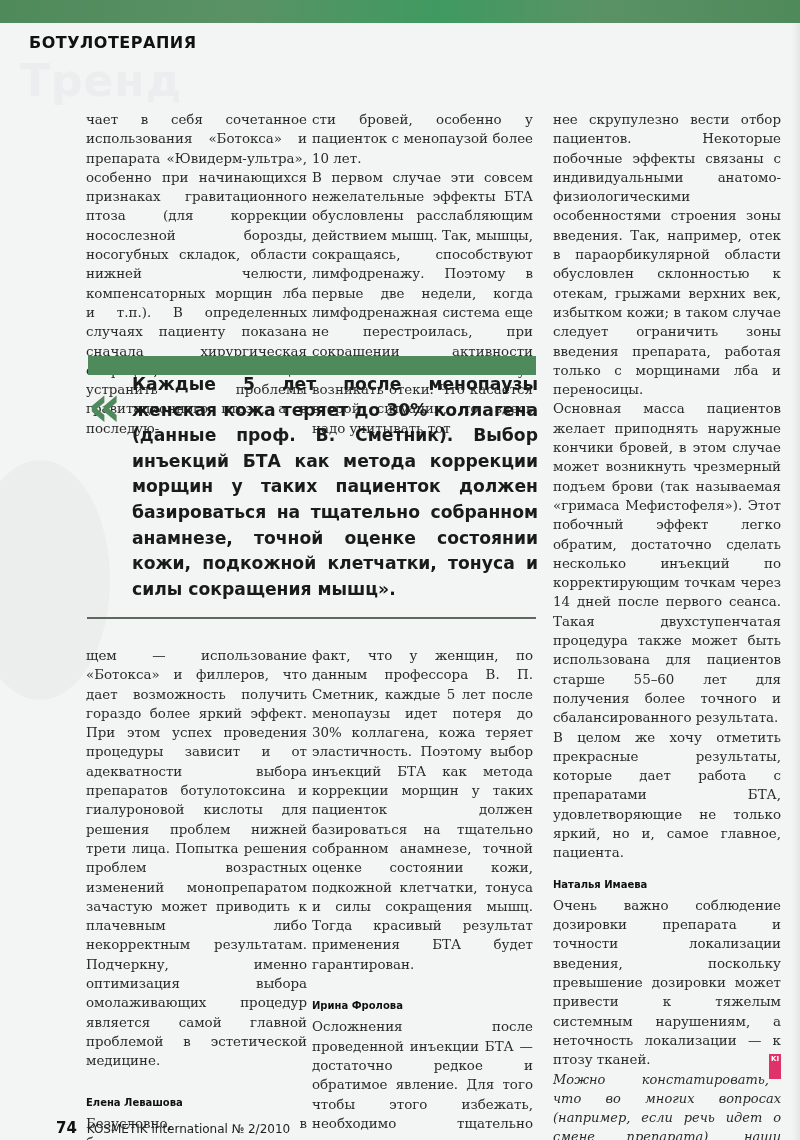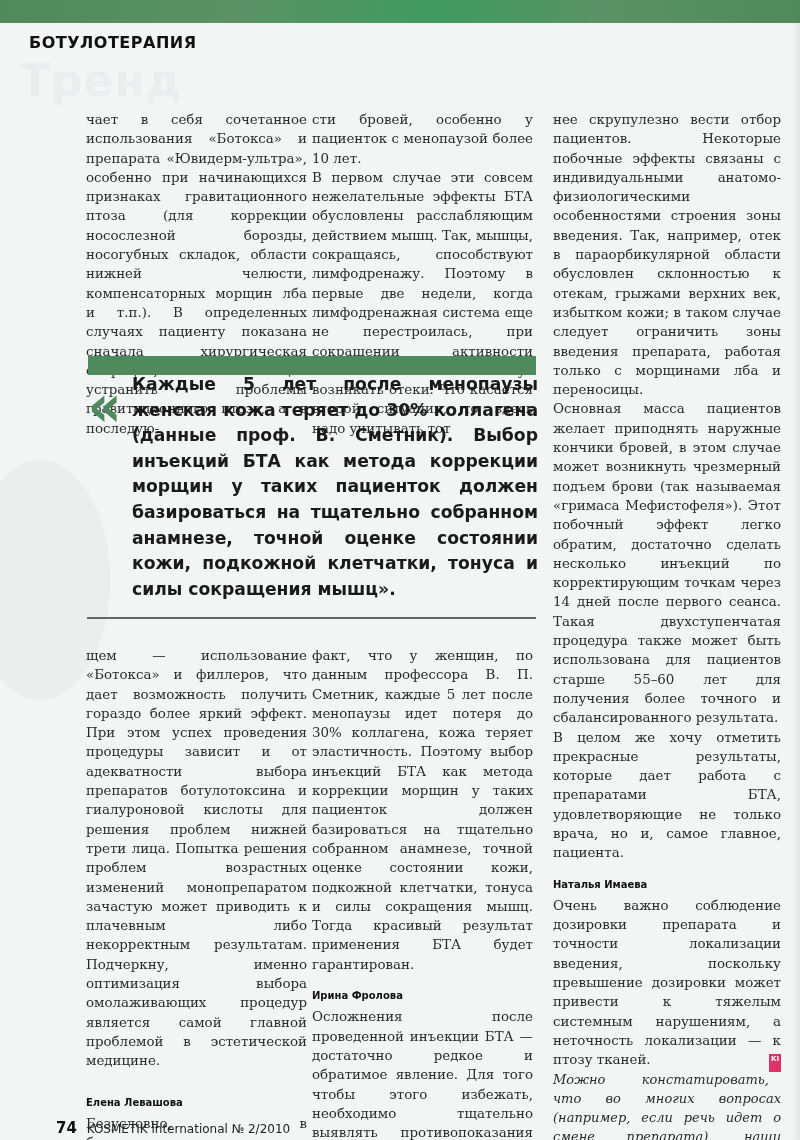--- a/index.html
+++ b/index.html
@@ -59,21 +59,21 @@
     font-size:10px; color:#111; margin-top:12px; margin-bottom:2px;
     text-align:left;
   }
   .editorial {
     font-style:italic; font-size:13px; line-height:19.3px;
   }
   .editorial-head { font-style:italic; margin-top:26px; text-align:left; }
   .end-mark {
     display:inline-block; background:#e0326a; color:#fff;
     font-family:"DejaVu Sans", sans-serif; font-weight:bold;
-    font-size:7px; line-height:11px; width:12px; height:18px;
+    font-size:7px; line-height:11px; width:12px; height:25px;
     text-align:center; float:right; margin-top:4px;
   }
   .footer {
     position:absolute; left:28px; top:1119px;
     font-family:"DejaVu Sans", sans-serif; font-size:12px; color:#222;margin-left:28px;
   }
   .footer .page-num { font-weight:bold; font-size:15px; margin-right:6px; color:#111; }
   .edge-shadow {
     position:absolute; right:0; top:23px; width:8px; height:1117px;
     background:linear-gradient(90deg,rgba(0,0,0,0) 0%,rgba(0,0,0,0.06) 100%);
@@ -96,40 +96,40 @@
 <div class="col c1 top-row">
   <p>чает в себя сочетанное использования «Ботокса» и препарата «Ювидерм-ультра», особенно при начинающихся признаках гравитационного птоза (для коррекции носослезной борозды, носогубных складок, области нижней челюсти, компенсаторных морщин лба и т.п.). В определенных случаях пациенту показана сначала хирургическая операция, позволяющая устранить проблемы гравитационного птоза, а в последую-</p>
 </div>
 <div class="col c2 top-row">
   <p>сти бровей, особенно у пациенток с менопаузой более 10 лет.</p>
   <p>В первом случае эти совсем нежелательные эффекты БТА обусловлены расслабляющим действием мышц. Так, мышцы, сокращаясь, способствуют лимфодренажу. Поэтому в первые две недели, когда лимфодренажная система еще не перестроилась, при сокращении активности мышечной ткани могут возникать отеки. Что касается второй ситуации, то здесь надо учитывать тот</p>
 </div>
 <div class="col c3 top-row">
   <p>нее скрупулезно вести отбор пациентов. Некоторые побочные эффекты связаны с индивидуальными анатомо-физиологическими особенностями строения зоны введения. Так, например, отек в параорбикулярной области обусловлен склонностью к отекам, грыжами верхних век, избытком кожи; в таком случае следует ограничить зоны введения препарата, работая только с морщинами лба и переносицы.</p>
   <p>Основная масса пациентов желает приподнять наружные кончики бровей, в этом случае может возникнуть чрезмерный подъем брови (так называемая «гримаса Мефистофеля»). Этот побочный эффект легко обратим, достаточно сделать несколько инъекций по корректирующим точкам через 14 дней после первого сеанса. Такая двухступенчатая процедура также может быть использована для пациентов старше 55–60 лет для получения более точного и сбалансированного результата.</p>
-  <p>В целом же хочу отметить прекрасные результаты, которые дает работа с препаратами БТА, удовлетворяющие не только врача, но и, самое главное, пациента.</p>
+  <p>В целом же хочу отметить прекрасные результаты, которые дает работа с препаратами БТА, удовлетворяющие не только яркий, но и, самое главное, пациента.</p>
   <div class="author">Наталья Имаева</div>
   <p><span>Очень важно соблюдение дозировки препарата и точности локализации введения, поскольку превышение дозировки может привести к тяжелым системным нарушениям, а неточность локализации — к птозу тканей.</span> <span class="end-mark">KI</span></p>
   <div class="editorial">
     <p>Можно констатировать, что во многих вопросах (например, если речь идет о смене препарата), наши эксперты проявляют разумную осторожность, что является гарантией безопасности выполняемых процедур. Но и творческие поиски им не чужды: разрабатываются и осваиваются новые методики, позволяющие сохранить естественную мимику, а также новые локализации применения ботулотоксина.</p>
   </div>
 </div>
 
 <div class="quote-bar"></div>
 <div class="quote-mark">«</div>
 <div class="quote-text">Каждые 5 лет после менопаузы женская кожа теряет до 30% коллагена (данные проф. В. Сметник). Выбор инъекций БТА как метода коррекции морщин у таких пациенток должен базироваться на тщательно собранном анамнезе, точной оценке состоянии кожи, подкожной клетчатки, тонуса и силы сокращения мышц».</div>
 <div class="quote-rule"></div>
 
 <div class="col c1 bottom-row">
   <p>щем — использование «Ботокса» и филлеров, что дает возможность получить гораздо более яркий эффект. При этом успех проведения процедуры зависит и от адекватности выбора препаратов ботулотоксина и гиалуроновой кислоты для решения проблем нижней трети лица. Попытка решения проблем возрастных изменений монопрепаратом зачастую может приводить к плачевным либо некорректным результатам. Подчеркну, именно оптимизация выбора омолаживающих процедур является самой главной проблемой в эстетической медицине.</p>
   <div class="author" style="margin-top:22px">Елена Левашова</div>
   <p>Безусловно, в ботулинотерапии, применяемой в эстетических целях, есть свои сложности, свои «подводные камни». Это, прежде всего: а) риск возникновения отечности верхних и нижних век; б) риск опущения внутренней ча-</p>
 </div>
 <div class="col c2 bottom-row">
   <p>факт, что у женщин, по данным профессора В. П. Сметник, каждые 5 лет после менопаузы идет потеря до 30% коллагена, кожа теряет эластичность. Поэтому выбор инъекций БТА как метода коррекции морщин у таких пациенток должен базироваться на тщательно собранном анамнезе, точной оценке состоянии кожи, подкожной клетчатки, тонуса и силы сокращения мышц. Тогда красивый результат применения БТА будет гарантирован.</p>
-  <div class="author" style="margin-top:12px">Ирина Фролова</div>
+  <div class="author" style="margin-top:22px">Ирина Фролова</div>
   <p>Осложнения после проведенной инъекции БТА — достаточно редкое и обратимое явление. Для того чтобы этого избежать, необходимо тщательно выявлять противопоказания (нервно-мышечные заболевания, нарушения свертываемости крови, беременность и лактация, системные и кожные инфекции, прием антибиотиков-аминогликозидов и др.) и не ме-</p>
 </div>
 
 <div class="footer">
   <span class="page-num">74</span>
   <span>KOSMETIK international № 2/2010</span>
 </div>
 
 </body></html>

